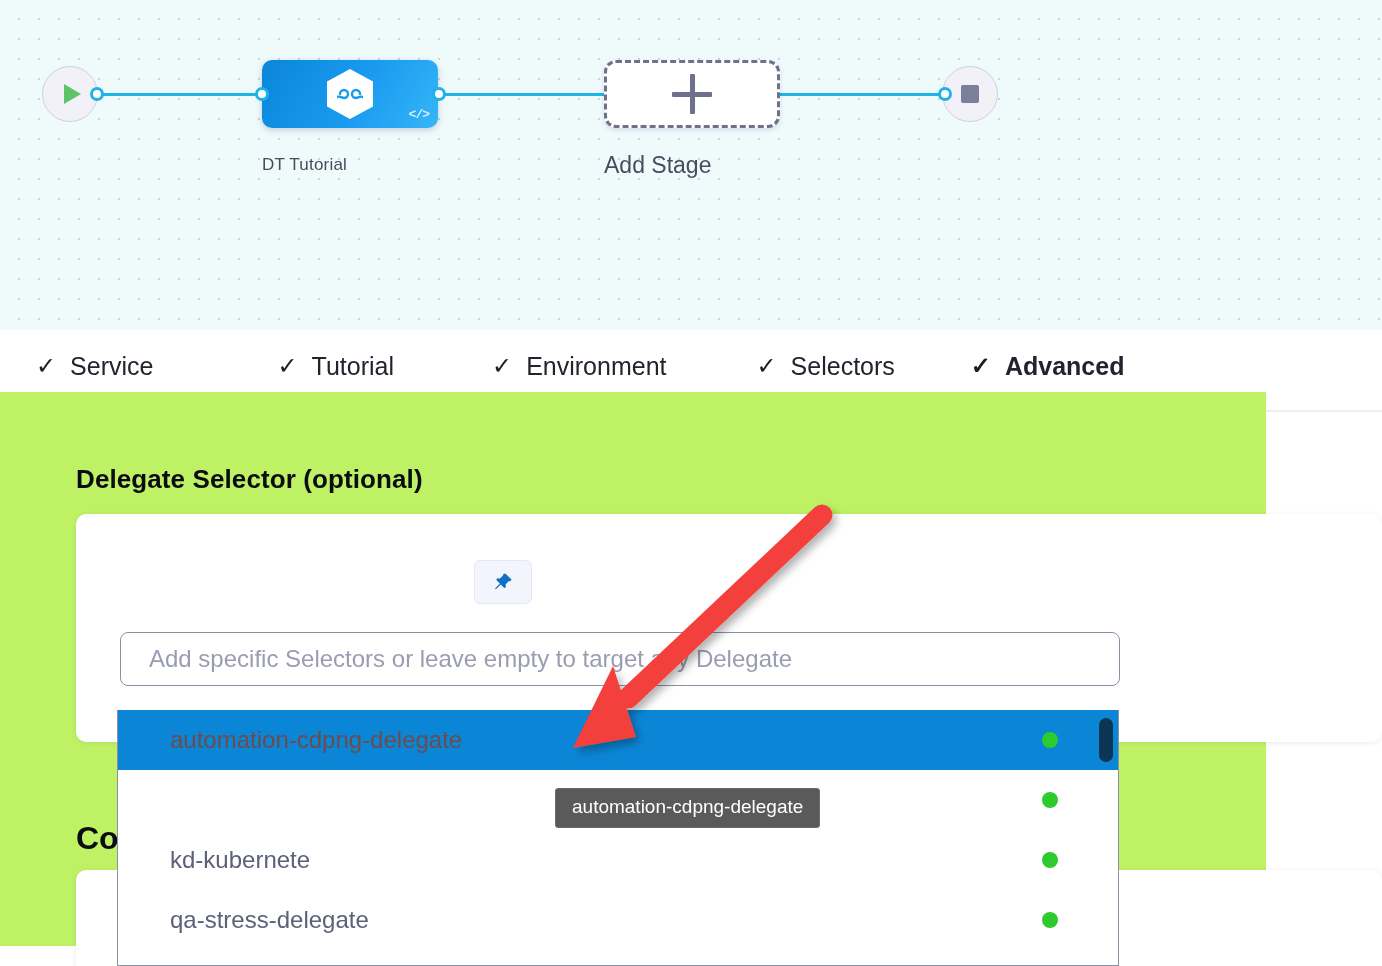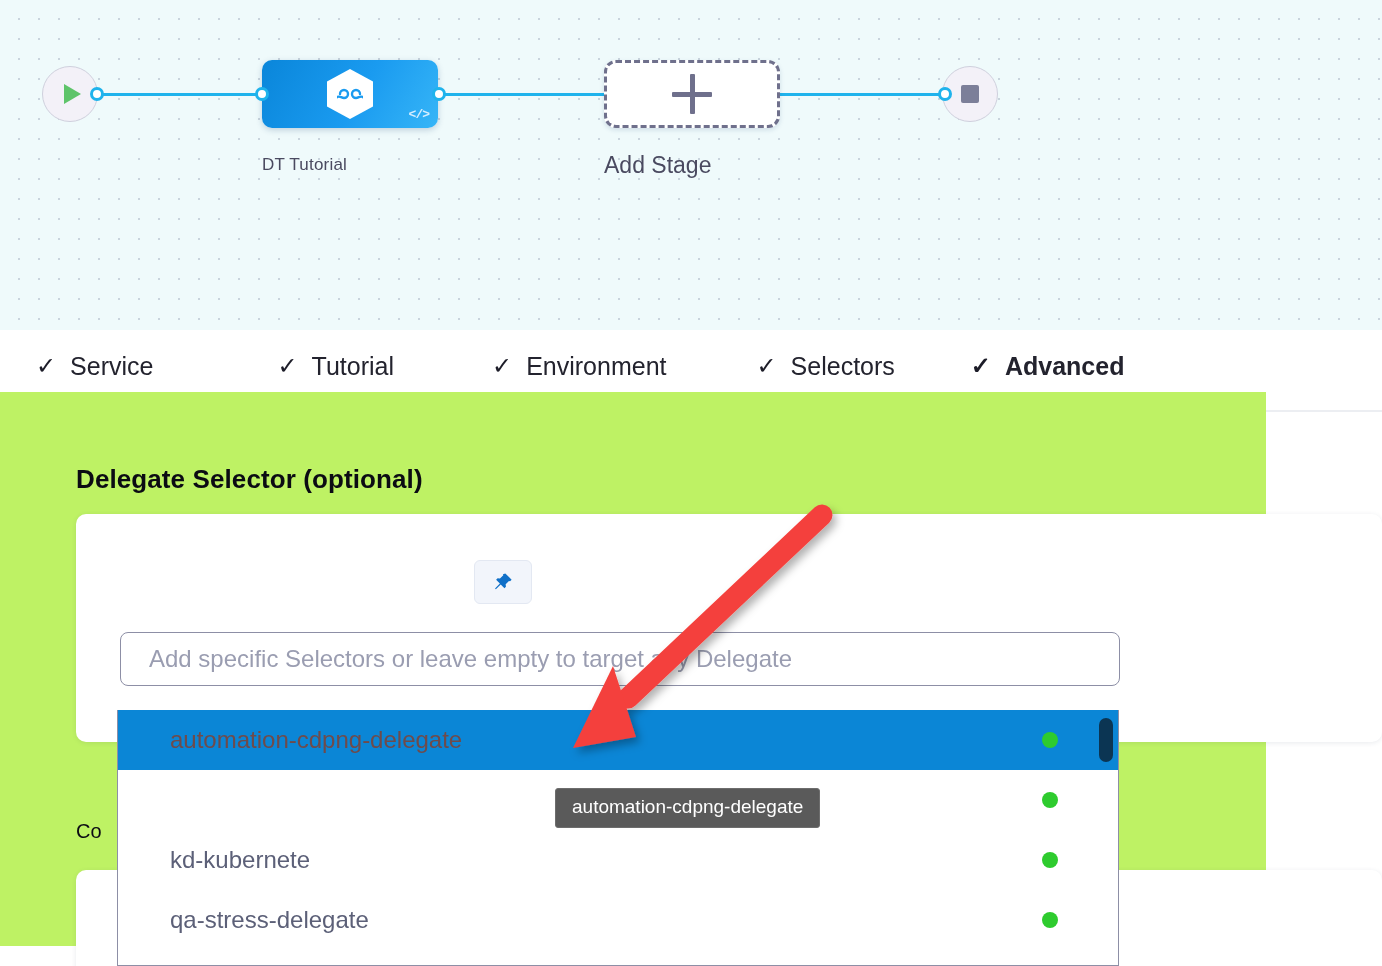--- a/index.html
+++ b/index.html
@@ -126,21 +126,21 @@
     background: #fff; border-radius: 10px;
     box-shadow: 0 1px 5px rgba(40,60,90,.10);
   }
   .panel-card-2 {
     position: absolute; left: 76px; top: 478px; width: 1306px; height: 120px;
     background: #fff; border-radius: 10px;
     box-shadow: 0 1px 5px rgba(40,60,90,.10);
   }
   .section-title-2 {
     position: absolute; left: 76px; top: 428px;
-    font-size: 20px; font-weight: 400; color: #0b0b13;
+    font-size: 32px; font-weight: 700; color: #0b0b13;
   }
   .field-label {
     position: absolute; left: 120px; top: 182px;
     font-size: 24px; color: #4c5066;
   }
   .pin-btn {
     position: absolute; left: 474px; top: 168px; width: 58px; height: 44px;
     background: #f2f5fb; border: 1px solid #e3e8f2; border-radius: 6px;
     display: flex; align-items: center; justify-content: center; cursor: pointer;
   }

